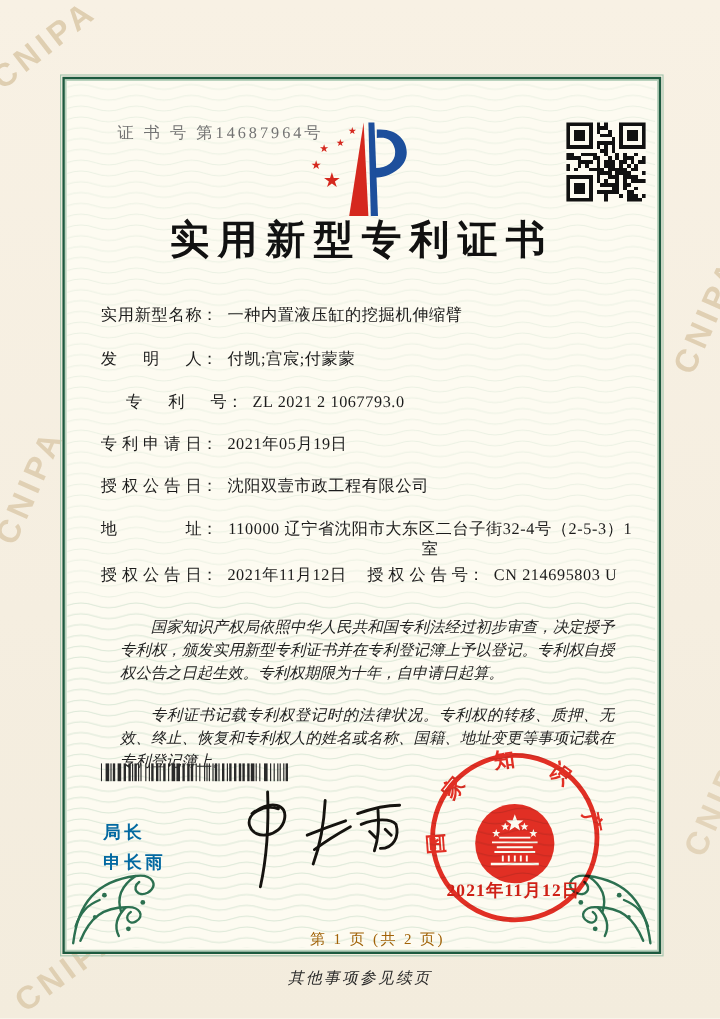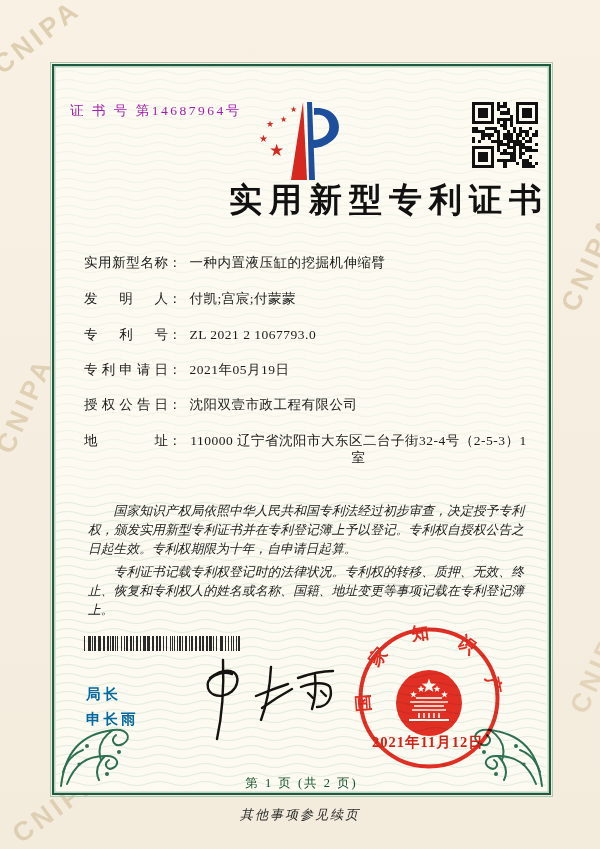--- a/index.html
+++ b/index.html
@@ -21,57 +21,57 @@
   .wm8{left:548px;top:650px;transform:rotate(-66deg);opacity:.5;}
   
   .frame{position:absolute;left:52px;top:64px;width:495px;height:727px;
          border:2.5px solid #1d5a3f;outline:1px solid #a9c9b1;outline-offset:1px;
          box-shadow:inset 0 0 0 1.5px #b9d2bd;background:#fdfbf1;}
   .waves{position:absolute;left:2px;top:2px;opacity:.5;pointer-events:none;}
   .flourish{position:absolute;bottom:3px;pointer-events:none;}
   .flourish.fl-left{left:3px;}
   .flourish.fl-right{right:3px;transform:scaleX(-1);}
   
-  .cert-no{position:absolute;left:16px;top:36px;font-size:13.5px;letter-spacing:2.5px;color:#a21caf;}
+  .cert-no{position:absolute;left:44px;top:36px;font-size:13.5px;letter-spacing:2.5px;color:#737373;}
   .logo{position:absolute;left:181px;top:32px;width:108px;height:88px;}
   .lstar{position:absolute;color:#d5281e;line-height:1;}
   .ls1{left:34px;top:44px;font-size:17px;}
   .ls2{left:24px;top:36px;font-size:10px;}
   .ls3{left:31px;top:22px;font-size:9px;}
   .ls4{left:45px;top:18px;font-size:8px;}
   .ls5{left:55px;top:8px;font-size:8px;}
   .qr{position:absolute;left:418px;top:36px;}
-  .title{position:absolute;left:0;top:112px;width:100%;text-align:right;margin:0;
+  .title{position:absolute;left:0;top:112px;width:100%;text-align:center;margin:0;
          font-size:33px;font-weight:700;letter-spacing:7px;color:#111;}
   
   .frow{position:absolute;left:30px;font-size:13.5px;color:#1b1b1b;white-space:nowrap;}
   .flabel{display:inline-block;width:84px;text-align:justify;text-align-last:justify;}
   .colon{margin-right:8px;}
   .fval{letter-spacing:.5px;}
   .fval-wrap{display:inline-block;max-width:338px;white-space:normal;
              vertical-align:top;line-height:17px;text-align:center;}
-  .r1{top:188px;}.r2{top:224px;}.r3{top:260px;}.r4{top:295px;}
+  .r1{top:188px;}.r2{top:224px;}.r3{top:260px;margin-left:21px;}.r4{top:295px;}
   .r5{top:330px;}.r6{top:366px;}.r7{top:404px;}
   .group2{position:absolute;left:222px;top:0;}
   
   .paras{position:absolute;left:30px;top:432px;width:444px;
          font-style:italic;font-size:12.8px;line-height:19px;color:#222;
          text-align:justify;}
-  .paras p{margin:4px;text-indent:2em;}
+  .paras p{margin:16px;text-indent:2em;}
   
   .barcode{position:absolute;left:30px;top:570px;}
   .director{position:absolute;left:32px;top:616px;
             font-family:"Liberation Sans","DejaVu Sans",sans-serif;
             font-weight:700;font-size:14.5px;letter-spacing:3px;color:#0369a1;line-height:25px;}
   .signature{position:absolute;left:128px;top:590px;}
   .seal{position:absolute;left:300px;top:557px;mix-blend-mode:multiply;opacity:.95;}
   .seal-date{position:absolute;left:318px;top:667px;width:180px;
              font-size:14.5px;letter-spacing:1px;color:#cf2117;font-weight:700;white-space:nowrap;}
   .page-info{position:absolute;left:0;top:709px;width:100%;text-align:center;
-             font-size:12.5px;letter-spacing:2px;color:#14532d;}
+             font-size:12.5px;letter-spacing:2px;color:#a16207;padding-left:13px;}
   .footer-note{position:absolute;left:0;top:806px;width:100%;text-align:center;
                font-style:italic;font-size:13px;letter-spacing:2px;color:#2a2a2a;font-family:Liberation Serif, serif;}
 </style>
 </head>
 <body>
 
 <div class="page">
 
   <span class="wm wm1">CNIPA</span>
   <span class="wm wm2">CNIPA</span>
@@ -391,20 +391,28 @@
     </div>
     <div class="frow r4">
       <span class="flabel">专利申请日</span><span class="colon">：</span><span class="fval">2021年05月19日</span>
     </div>
     <div class="frow r5">
       <span class="flabel">授权公告日</span><span class="colon">：</span><span class="fval">沈阳双壹市政工程有限公司</span>
     </div>
     <div class="frow r6">
       <span class="flabel">地址</span><span class="colon">：</span><span class="fval fval-wrap">110000 辽宁省沈阳市大东区二台子街32-4号（2-5-3）1室</span>
     </div>
+    <div class="frow r7">
+      <span>
+        <span class="flabel">授权公告日</span><span class="colon">：</span><span class="fval">2021年11月12日</span>
+      </span>
+      <span class="group2">
+        <span class="flabel">授权公告号</span><span class="colon">：</span><span class="fval">CN 214695803 U</span>
+      </span>
+    </div>
 
     <div class="paras">
       <p>国家知识产权局依照中华人民共和国专利法经过初步审查，决定授予专利权，颁发实用新型专利证书并在专利登记簿上予以登记。专利权自授权公告之日起生效。专利权期限为十年，自申请日起算。</p>
       <p>专利证书记载专利权登记时的法律状况。专利权的转移、质押、无效、终止、恢复和专利权人的姓名或名称、国籍、地址变更等事项记载在专利登记簿上。</p>
     </div>
 
     <svg class="barcode" id="barcode" width="160" height="16">
         <rect x="0" y="0" width="1" height="15" fill="#2a2a2a"></rect>
         <rect x="4" y="0" width="3" height="15" fill="#2a2a2a"></rect>
         <rect x="8" y="0" width="1" height="15" fill="#2a2a2a"></rect>

